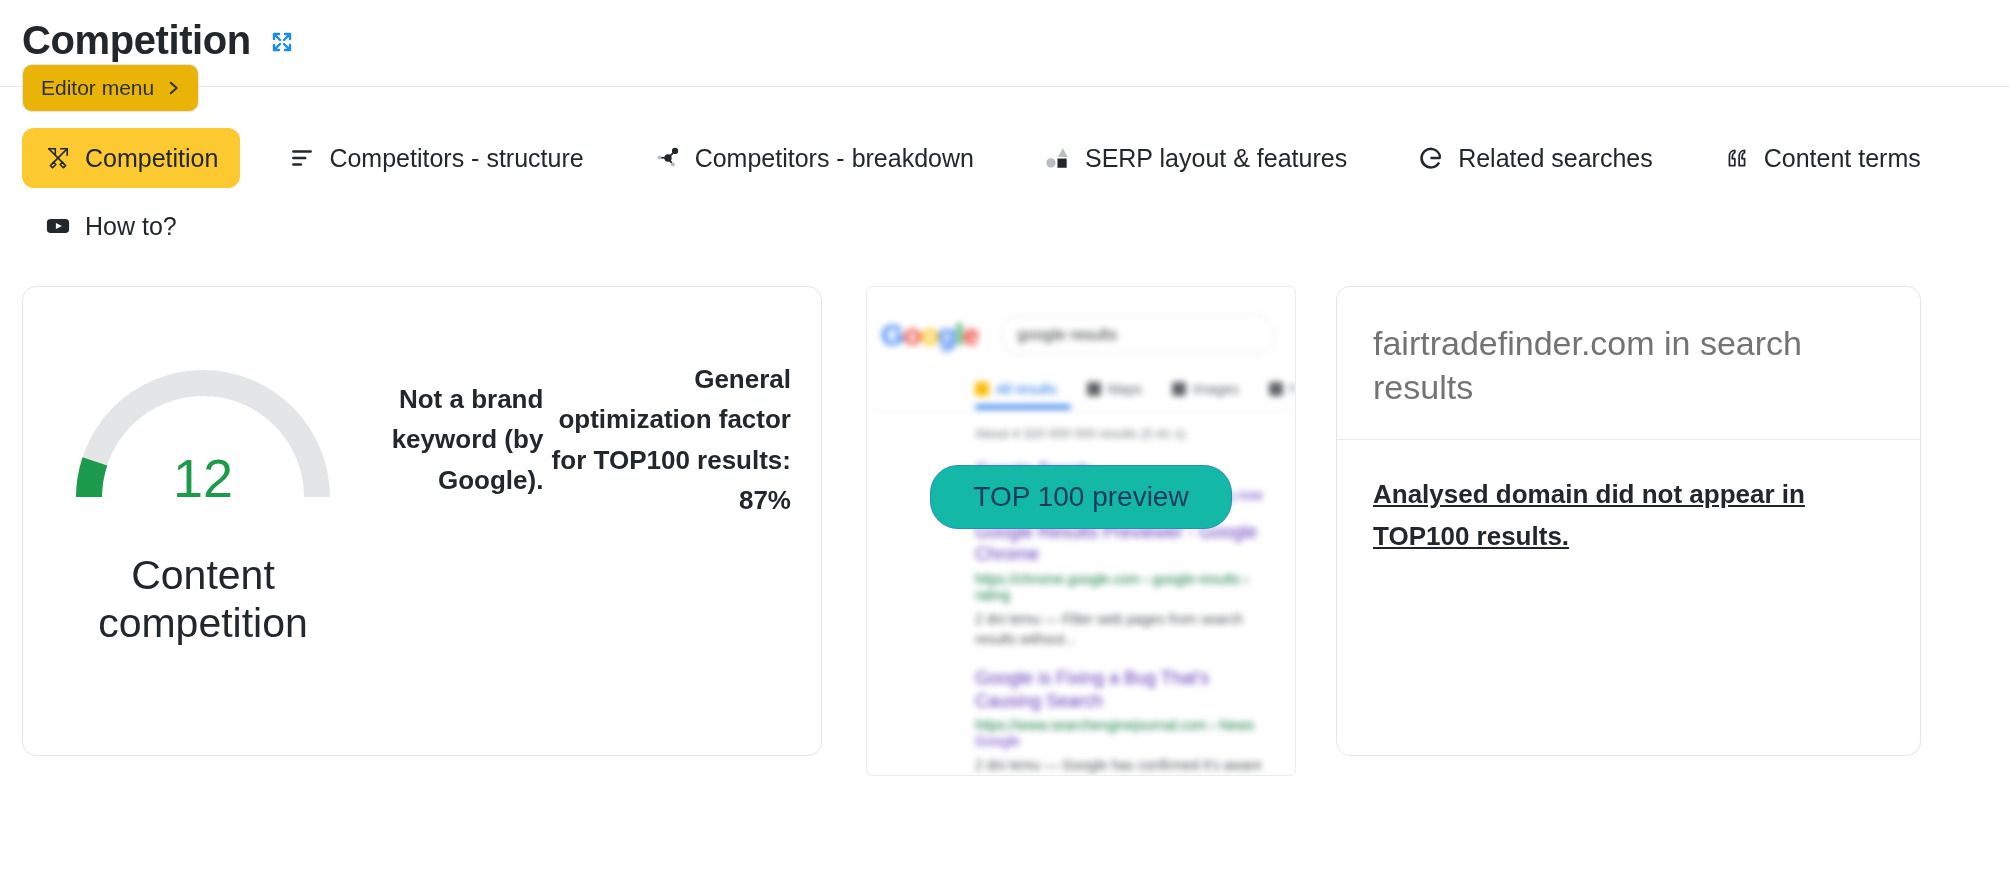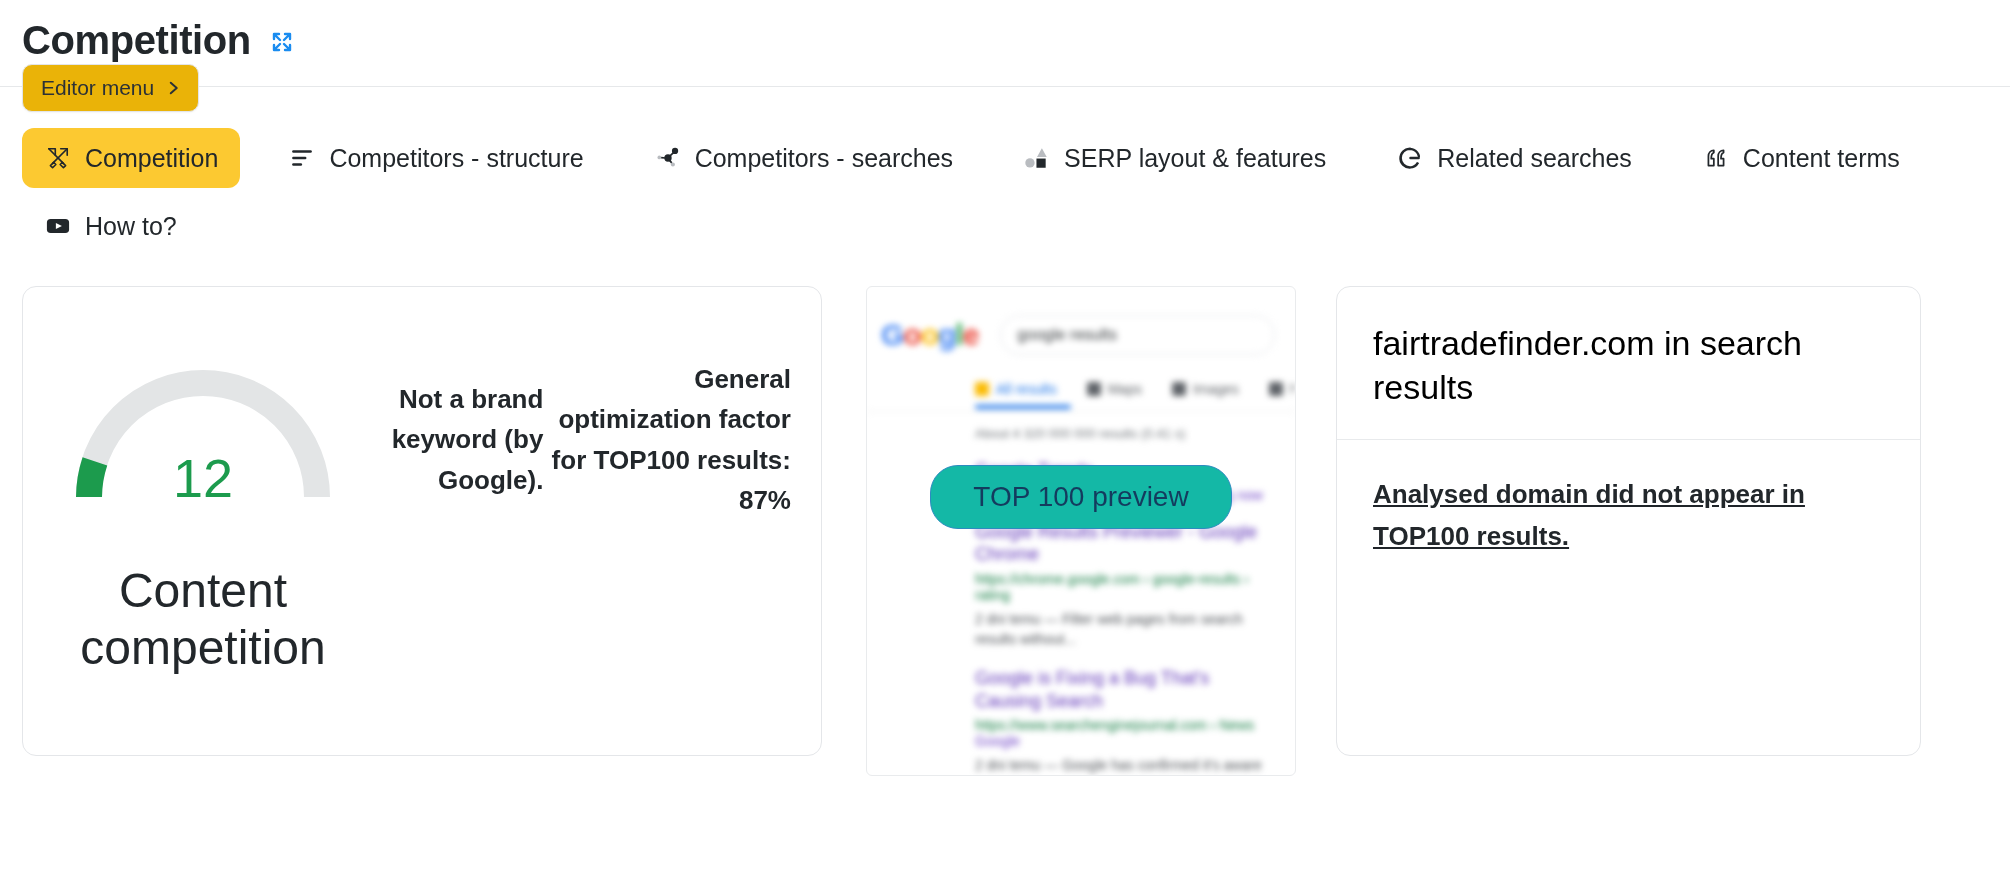--- a/index.html
+++ b/index.html
@@ -130,38 +130,39 @@
     padding: 0;
     position: relative;
     flex: 0 0 800px;
   }
   .gauge-col {
     width: 360px;
     padding-top: 70px;
     display: flex;
     flex-direction: column;
     align-items: center;
+    gap: 12px;
   }
   .gauge-wrap {
     position: relative;
     width: 280px;
     height: 150px;
   }
   .gauge-value {
     position: absolute;
     left: 0; right: 0;
     bottom: 2px;
     text-align: center;
     font-size: 54px;
     color: #1c9b4d;
     line-height: 1;
   }
   .gauge-label {
-    margin-top: 56px;
-    font-size: 48px;
+    margin-top: 32px;
+    font-size: 41px;
     line-height: 1.18;
     text-align: center;
     color: #22272b;
     max-width: 280px;
   }
   .gauge-notes {
     flex: 1;
     padding: 72px 30px 0 0;
     display: flex;
     align-items: center;
@@ -283,21 +284,21 @@
     display: flex;
     flex-direction: column;
   }
   .card-domain-head {
     padding: 34px 36px 30px 36px;
     border-bottom: 1px solid #e8eaec;
   }
   .card-domain-title {
     font-size: 34px;
     line-height: 1.3;
-    color: #000000;
+    color: #737373;
   }
   .card-domain-body {
     padding: 34px 36px 0 36px;
     text-decoration: underline;
   }
   .card-domain-text {
     font-size: 26px;
     font-weight: bold;
     line-height: 1.6;
     color: #22272b;
@@ -361,21 +362,21 @@
       <svg width="26" height="26" viewBox="0 0 24 24" fill="none" stroke="#22272b" stroke-width="1.6">
         <circle cx="12" cy="12" r="2.6" fill="#22272b"></circle>
         <circle cx="18.5" cy="5.5" r="2.1" fill="#22272b"></circle>
         <circle cx="4" cy="11.5" r="1.7" fill="#b9bcc0" stroke="none"></circle>
         <circle cx="16.5" cy="18" r="1.9" fill="#b9bcc0" stroke="none"></circle>
         <line x1="13.6" y1="10.2" x2="17.1" y2="7"></line>
         <line x1="9.5" y1="12" x2="5.7" y2="11.7"></line>
         <line x1="13.3" y1="14" x2="15.4" y2="16.5"></line>
       </svg>
     </span>
-    <span>Competitors - searches</span>
+    <span>Competitors - breakdown</span>
   </div>
 
   <div class="tab">
     <span class="tab-ico">
       <svg width="26" height="26" viewBox="0 0 24 24">
         <circle cx="5.5" cy="16.5" r="4.3" fill="#b9bcc0"></circle>
         <polygon points="16.5,3 21,11 12,11" fill="#b9bcc0"></polygon>
         <rect x="11.5" y="12.5" width="8.5" height="8.5" fill="#22272b"></rect>
       </svg>
     </span>

